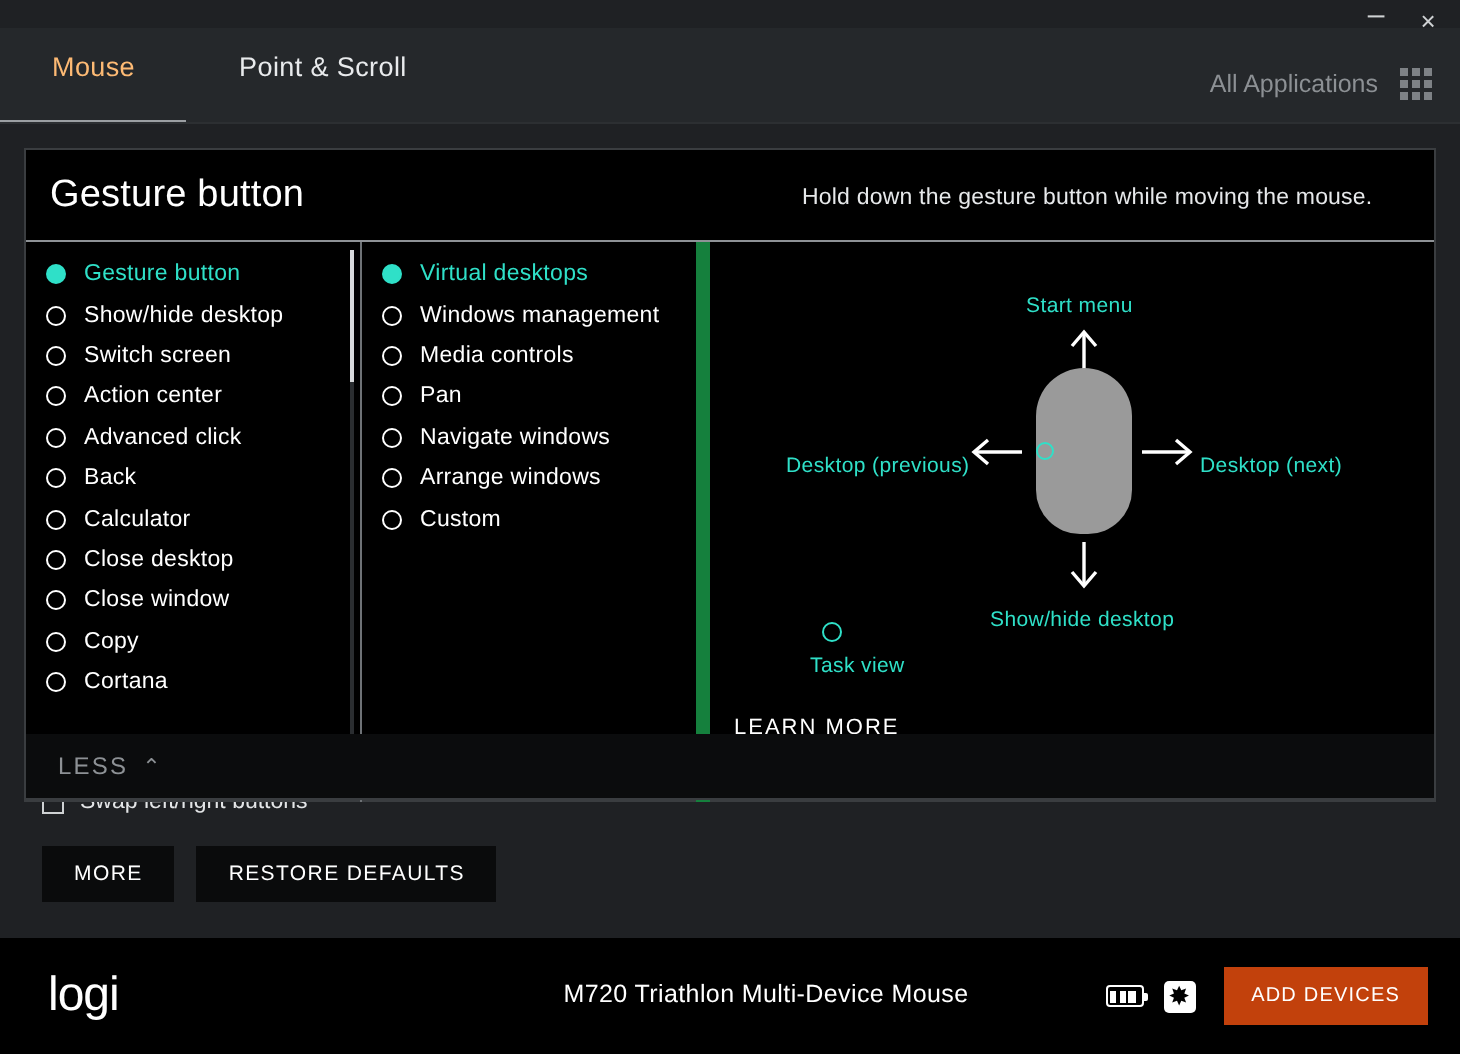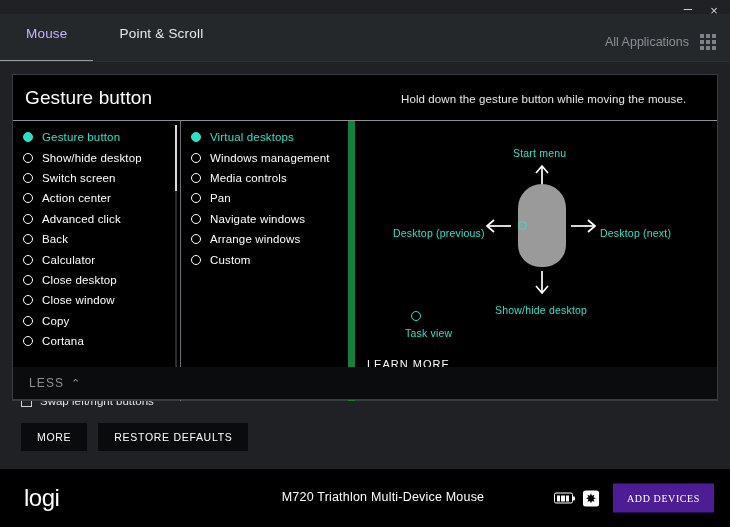--- a/index.html
+++ b/index.html
@@ -37,21 +37,21 @@
     position: absolute; top: 14px; left: 0; width: 730px; height: 48px;
     background: #25282b;
   }
   .tabs { position: absolute; left: 0; top: 0; display: flex; }
   .tab {
     padding: 12px 26px 14px 26px;
     font-size: 13.5px; letter-spacing: .2px;
     color: #e8eaec; cursor: pointer; user-select: none;
     position: relative;
   }
-  .tab.active { color: #c4b5fd; }
+  .tab.active { color: #fdba74; }
   .tab-underline {
     position: absolute; left: 0; bottom: 0; height: 2px;
     background: #9b9fa3;
   }
   .allapps {
     position: absolute; right: 14px; top: 20px;
     display: flex; align-items: center; gap: 11px;
   }
   .allapps-label { font-size: 12.5px; color: #8c9094; user-select: none; }
   .grid-icon {
@@ -233,24 +233,24 @@
     content: ""; position: absolute; right: -3.4px; top: 3px;
     width: 2px; height: 4px; background: #ffffff; border-radius: 0 1px 1px 0;
   }
   .battery-icon i { display: block; width: 3.4px; height: 100%; background: #ffffff; }
   .unify-icon {
     width: 16px; height: 16px; background: #ffffff; border-radius: 2.5px;
     display: flex; align-items: center; justify-content: center;
     color: #000000; font-size: 13px; line-height: 1;
   }
   .add-devices {
-    background: #4c1d95; color: #ffffff;
+    background: #c2410c; color: #ffffff;
     border: none; font-size: 10px; letter-spacing: .6px;
     padding: 9px 14px; cursor: pointer; margin-left: 4px;
-    font-family: Liberation Serif, serif;
+    font-family: Liberation Sans, sans-serif;
   }
 </style>
 </head>
 <body>
 
 <div id="app">
 
   <div class="titlebar">
     <div class="win-btns">
       <div class="win-btn min">–</div>

